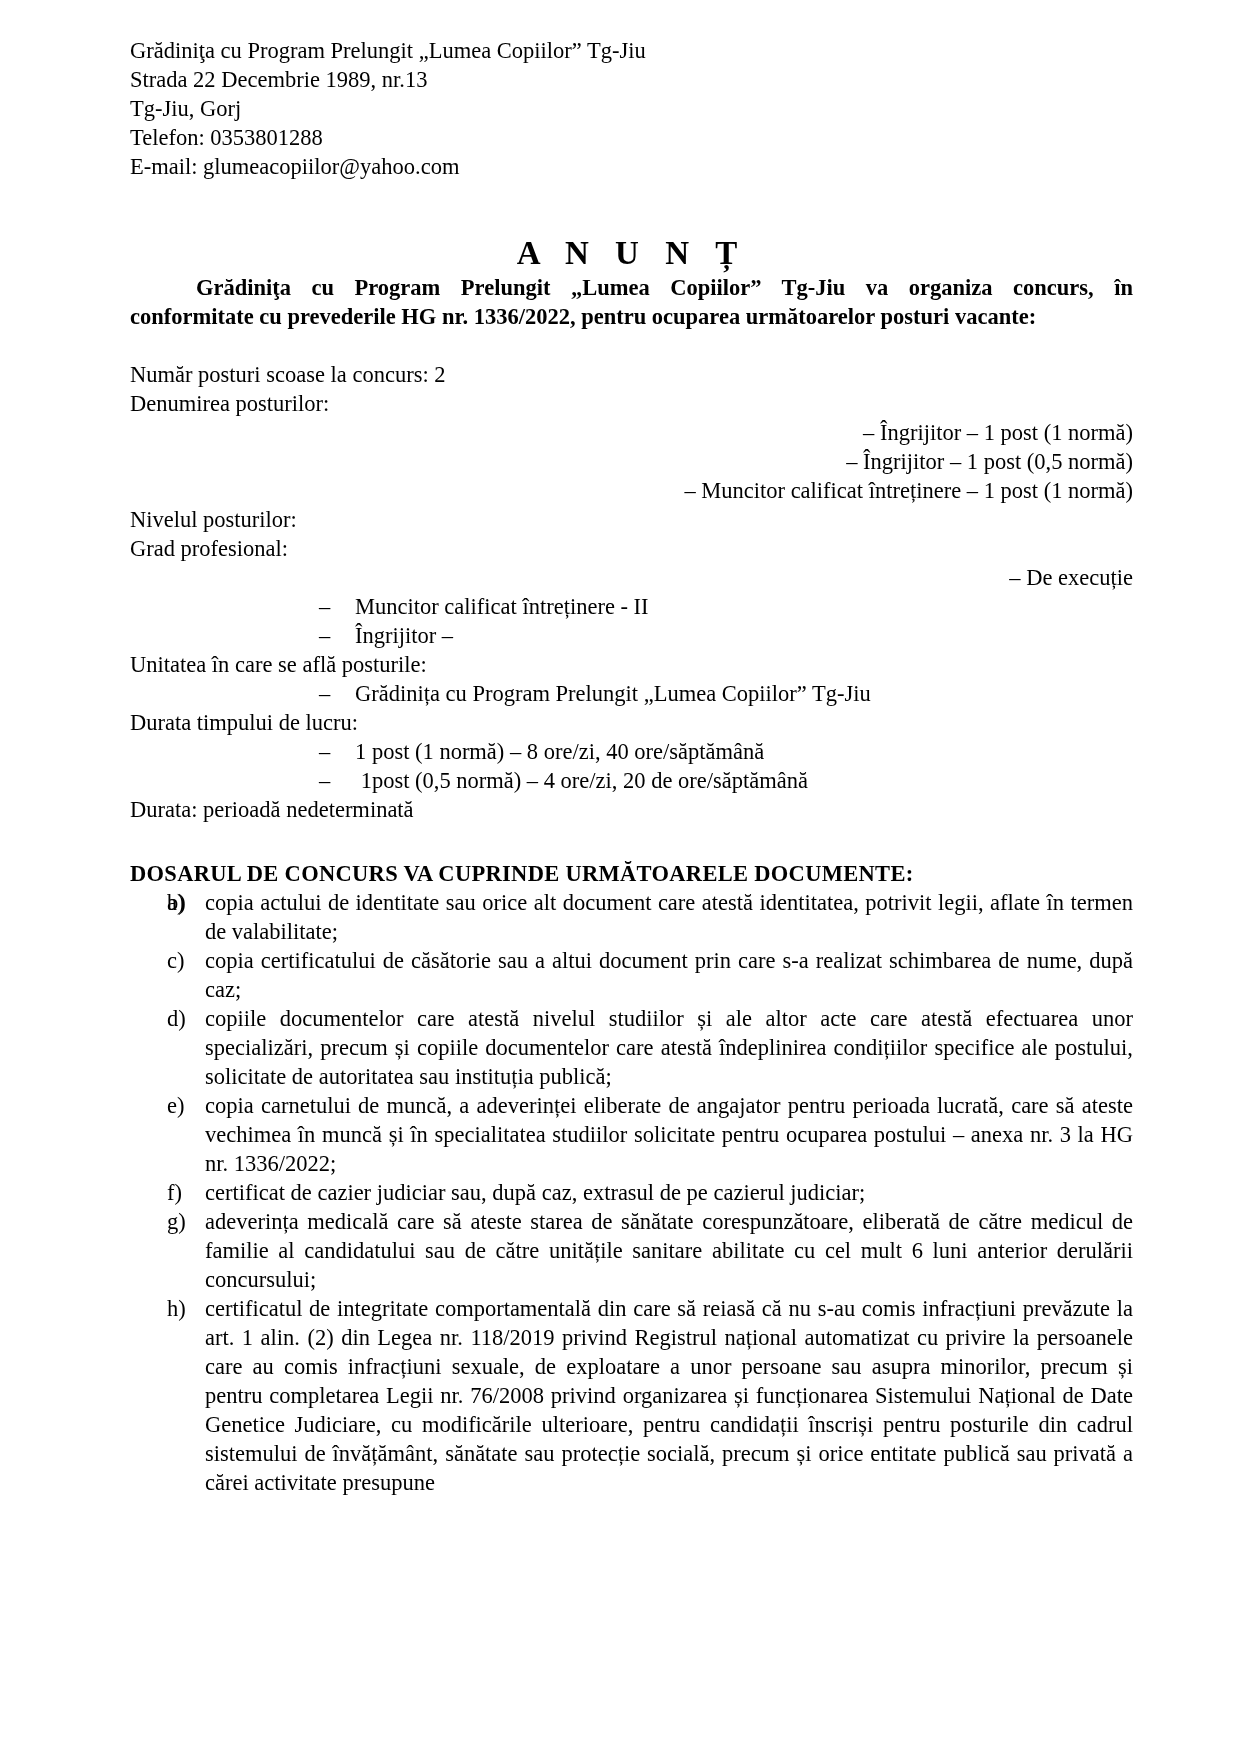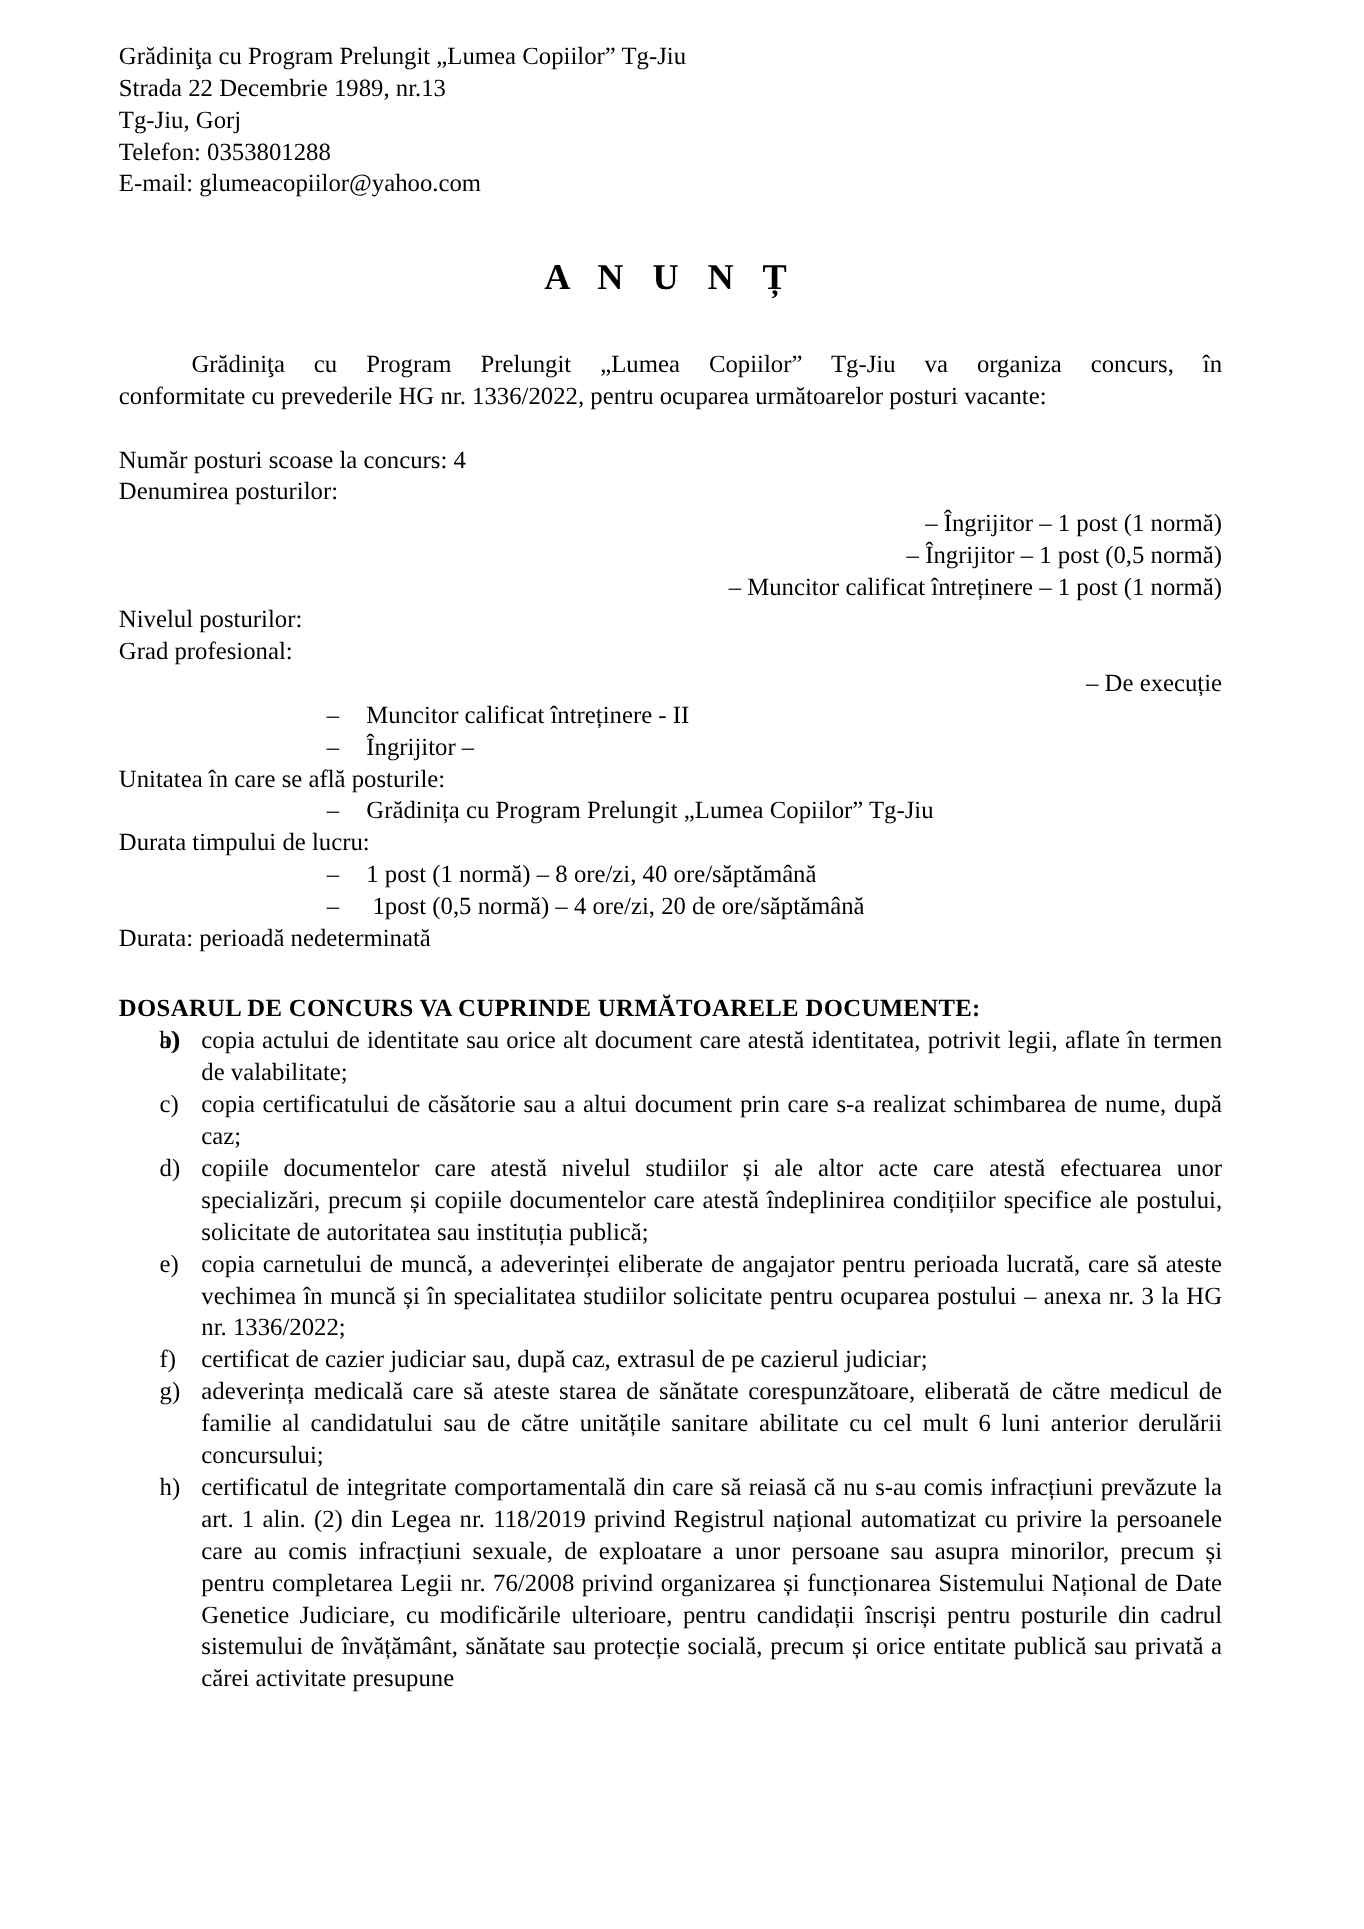--- a/index.html
+++ b/index.html
@@ -1,22 +1,22 @@
 <!DOCTYPE html>
 <html><head>
 <meta charset="utf-8">
 <style>
   html, body { margin:0; padding:0; background:#ffffff; }
   body { width:1240px; height:1754px; position:relative; overflow:hidden;
          font-family:"Liberation Serif", "DejaVu Serif", serif; color:#000; }
-  .page { position:absolute; left:108px; top:36px; width:1003px; font-size:22.5px; line-height:29px; }
+  .page { position:absolute; left:130px; top:36px; width:1003px; font-size:22.5px; line-height:29px; }
   .line { white-space:nowrap; }
   .header { margin:0; }
   .title { text-align:center; font-weight:bold; font-size:33px; letter-spacing:9px; margin-top:52px; line-height:40px; }
-  .intro { margin-top:43px; text-align:justify; text-align-last:left; }
+  .intro { text-align:justify; text-align-last:left;font-weight:bold; }
   .intro .first { text-indent:66px; text-align:justify; text-align-last:justify; word-spacing:6px; }
   .spacer { height:29px; }
   .indent-a { padding-left:195px;text-align:right; }
   .indent-b { padding-left:189px; }
   .dash { display:inline-block; width:36px; }
   .heading { font-weight:bold; margin-top:6px; letter-spacing:0.3px; }
   ol.docs { list-style:none; margin:0; padding:0; }
   ol.docs li { position:relative; padding-left:75px; text-align:justify; }
   ol.docs li .marker { position:absolute; left:37px; top:0; }
 </style>
@@ -36,21 +36,21 @@
   <div class="title">A N U N Ț</div>
 
   <div class="intro">
     <div class="first line">Grădiniţa cu Program Prelungit „Lumea Copiilor” Tg-Jiu va organiza concurs, în</div>
     <div class="line">conformitate cu prevederile HG nr. 1336/2022, pentru ocuparea următoarelor posturi vacante:</div>
   </div>
 
   <div class="spacer"></div>
 
   <div>
-    <div class="line">Număr posturi scoase la concurs: 4</div>
+    <div class="line">Număr posturi scoase la concurs: 2</div>
     <div class="line">Denumirea posturilor:</div>
     <div class="line indent-a">– Îngrijitor – 1 post (1 normă)</div>
     <div class="line indent-a">– Îngrijitor – 1 post (0,5 normă)</div>
     <div class="line indent-a">– Muncitor calificat întreținere – 1 post (1 normă)</div>
 
     <div class="line">Nivelul posturilor:</div>
     <div class="line">Grad profesional:</div>
 
     <div class="line indent-a">– De execuție</div>
     <div class="line indent-b"><span class="dash">–</span><span>Muncitor calificat întreținere - II</span></div>

